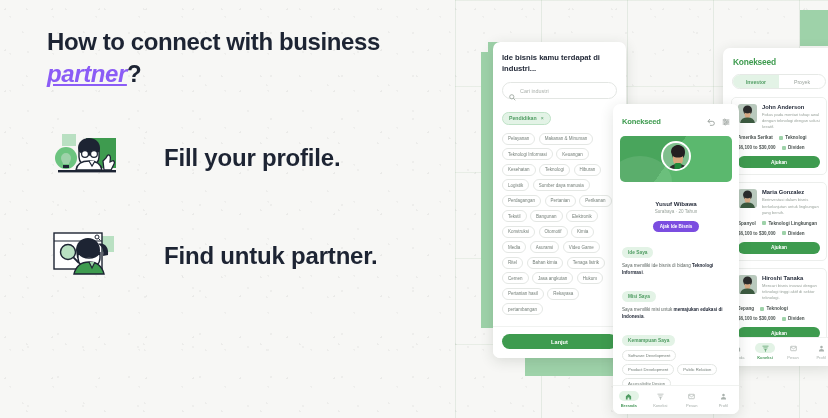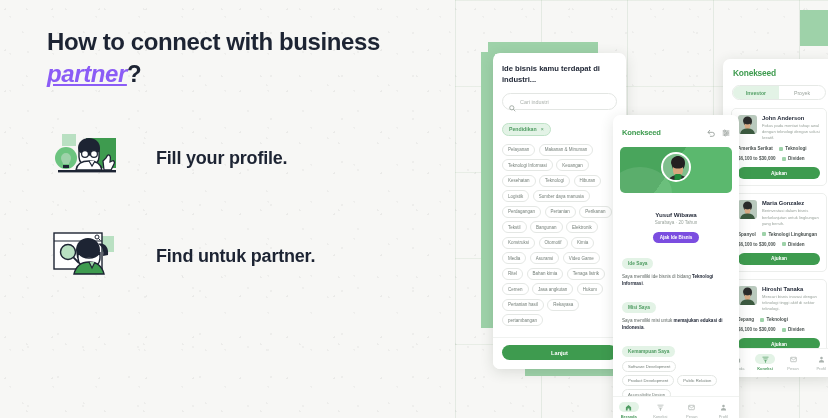--- a/index.html
+++ b/index.html
@@ -51,40 +51,39 @@
     text-underline-offset: 2px;
   }
   .headline .qm { color: #1d2433; font-style: normal; }
 
   .feat { position: absolute; left: 48px; display: flex; align-items: center; }
   .feat-1 { top: 130px; }
   .feat-2 { top: 228px; }
   .feat-3 { top: 318px; }
   .feat-ill { width: 78px; height: 56px; position: relative; flex: 0 0 78px; }
   .feat-label {
-    margin-left: 30px;
-    font-size: 18px; font-weight: bold; color: #1d2433;
+    margin-left: 38px;
+    font-size: 24px; font-weight: bold; color: #1d2433;
     letter-spacing: -0.2px; white-space: nowrap;
   }
 
   
   .right { position: absolute; left: 455px; top: 0; width: 373px; height: 418px; z-index: 2; }
 
   .decor { position: absolute; background: #9ed2a9; }
   .d1 { left: 345px; top: 10px; width: 36px; height: 36px; }
   .d2 { left: 33px;  top: 42px; width: 110px; height: 12px; }
   .d3 { left: 26px;  top: 52px; width: 14px; height: 276px; }
   .d4 { left: 70px;  top: 346px; width: 92px; height: 30px; }
 
   .card {
     position: absolute; background: #ffffff;
     border-radius: 7px;
     box-shadow: 0 3px 14px rgba(40,60,45,.14);
     overflow: hidden;
-    margin-top: 11px;
   }
 
   
   .card-industry { left: 38px; top: 42px; width: 133px; height: 316px; padding: 10px 9px 0 9px; }
   .ind-title { font-size: 7.6px; font-weight: bold; color: #1d2433; line-height: 1.45; margin-bottom: 8px; }
   .ind-search {
     display: flex; align-items: center; gap: 4px;
     border: 1px solid #e3e6e3; border-radius: 11px;
     height: 17px; padding: 0 6px; margin-bottom: 7px;
   }

